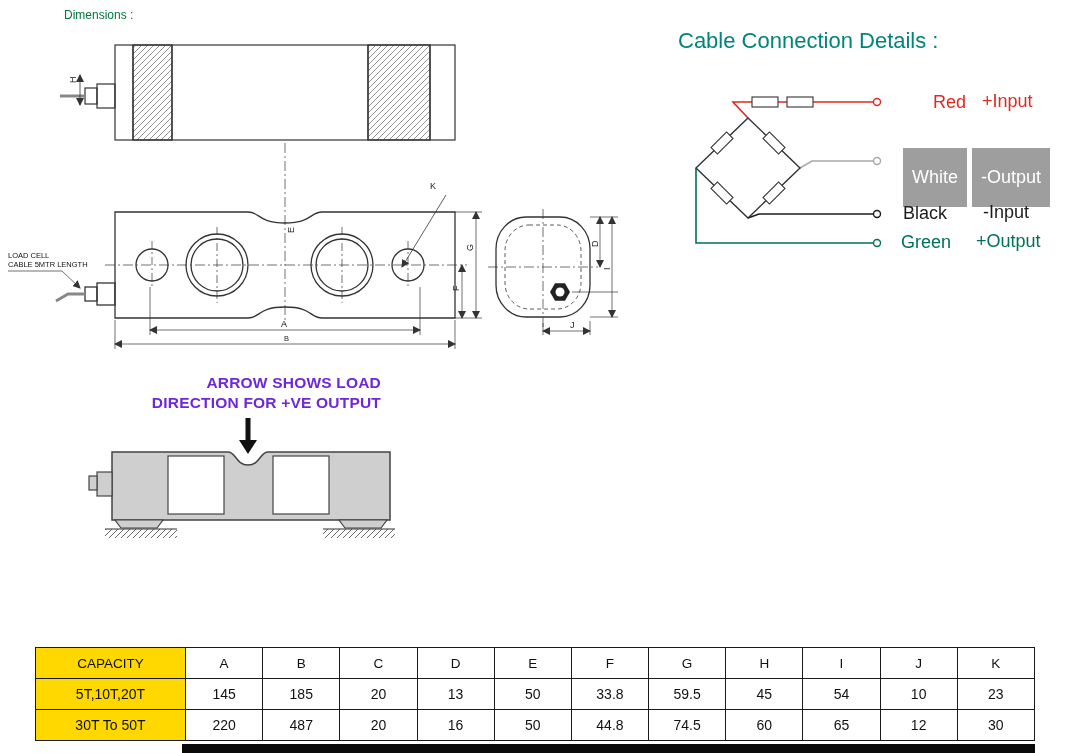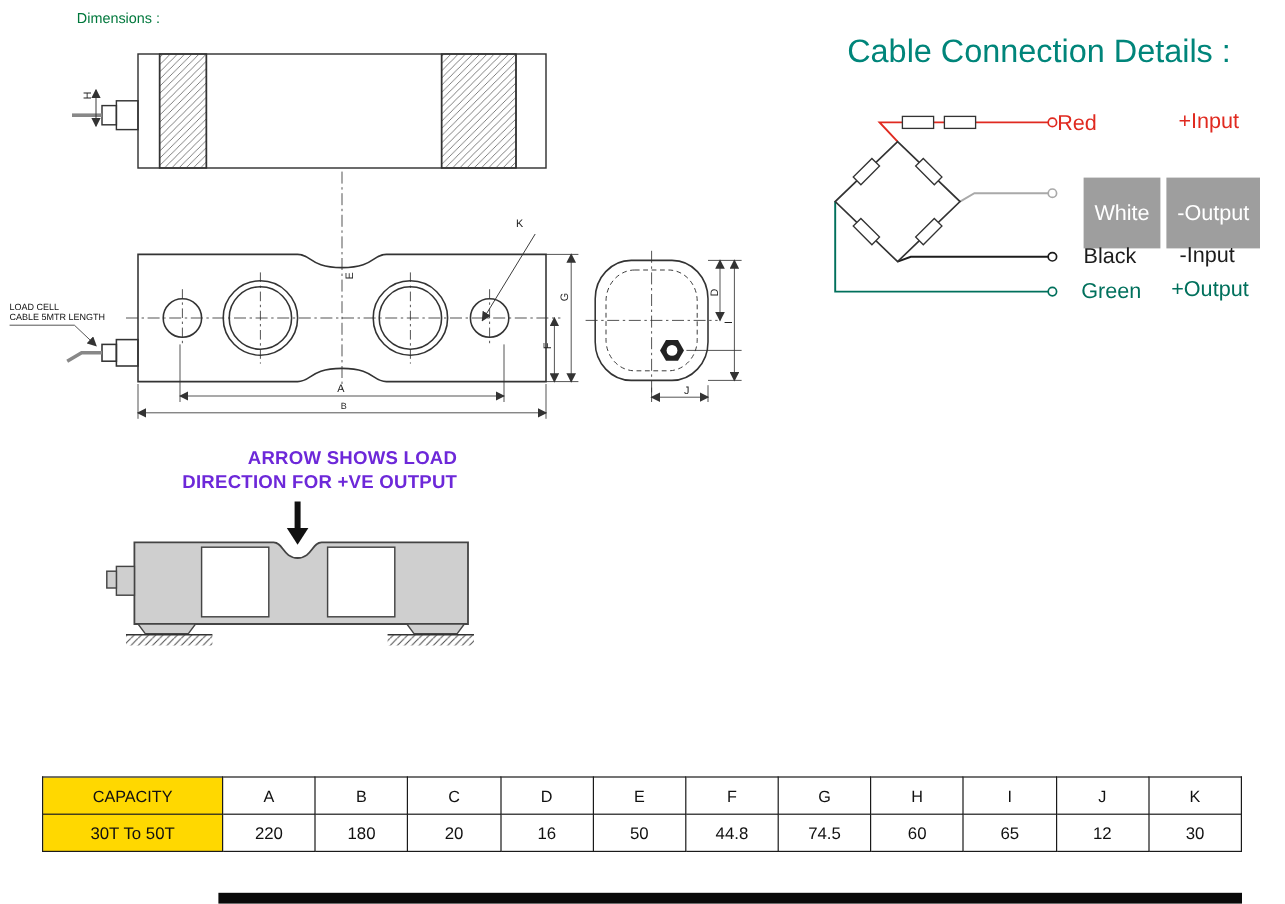--- a/index.html
+++ b/index.html
@@ -3,21 +3,21 @@
 <meta charset="utf-8">
 <style>
   *{margin:0;padding:0;box-sizing:border-box}
   html,body{background:#fff}
   body{
     width:1071px;height:753px;position:relative;overflow:hidden;
     font-family:"Liberation Sans",sans-serif;color:#111;
   }
   .abs{position:absolute}
   .title-dims{left:64px;top:8px;font-size:12px;color:#00783c}
-  .title-cable{left:706px;top:28px;font-size:27px;color:#00857a}
+  .title-cable{left:678px;top:28px;font-size:22px;color:#00857a}
 
   svg text{font-family:"Liberation Sans",sans-serif}
   .dim{font-size:9px;fill:#222}
   .dim-sm{font-size:7.5px;fill:#222}
   .note{font-size:7.5px;fill:#111}
 
   .wire-label{position:absolute;font-size:18px;white-space:nowrap}
   .w-red{color:#e02a20}
   .w-black{color:#1c1c1c}
   .w-green{color:#00705c}
@@ -160,21 +160,21 @@
     <rect x="103" y="113.5" width="22" height="9" transform="rotate(-45 114 118)"></rect>
     <rect x="51" y="113.5" width="22" height="9" transform="rotate(45 62 118)"></rect>
     <rect x="51" y="63.5" width="22" height="9" transform="rotate(-45 62 68)"></rect>
   </g>
   <circle cx="217" cy="27" r="3.5" fill="#fff" stroke="#e02a20" stroke-width="1.4"></circle>
   <circle cx="217" cy="86" r="3.5" fill="#fff" stroke="#a9a9a9" stroke-width="1.4"></circle>
   <circle cx="217" cy="139" r="3.5" fill="#fff" stroke="#1c1c1c" stroke-width="1.4"></circle>
   <circle cx="217" cy="168" r="3.5" fill="#fff" stroke="#00705c" stroke-width="1.4"></circle>
 </svg>
 
-<div class="wire-label w-red" style="left:881px;top:92px">Red</div>
+<div class="wire-label w-red" style="left:933px;top:92px">Red</div>
 <div class="wire-label w-red" style="left:982px;top:91px">+Input</div>
 <div class="wire-label" style="left:903px;top:148px"><span class="gray-box">White</span></div>
 <div class="wire-label" style="left:972px;top:148px"><span class="gray-box">-Output</span></div>
 <div class="wire-label w-black" style="left:903px;top:203px">Black</div>
 <div class="wire-label w-black" style="left:983px;top:202px">-Input</div>
 <div class="wire-label w-green" style="left:901px;top:232px">Green</div>
 <div class="wire-label w-green" style="left:976px;top:231px">+Output</div>
 
 <div class="load-note">
   <div>ARROW SHOWS LOAD</div>
@@ -234,23 +234,37 @@
       <th>F</th>
       <th>G</th>
       <th>H</th>
       <th>I</th>
       <th>J</th>
       <th>K</th>
     </tr>
   </thead>
   <tbody>
     <tr>
+      <td class="cap">5T,10T,20T</td>
+      <td>145</td>
+      <td>185</td>
+      <td>20</td>
+      <td>13</td>
+      <td>50</td>
+      <td>33.8</td>
+      <td>59.5</td>
+      <td>45</td>
+      <td>54</td>
+      <td>10</td>
+      <td>23</td>
+    </tr>
+    <tr>
       <td class="cap">30T To 50T</td>
       <td>220</td>
-      <td>180</td>
+      <td>487</td>
       <td>20</td>
       <td>16</td>
       <td>50</td>
       <td>44.8</td>
       <td>74.5</td>
       <td>60</td>
       <td>65</td>
       <td>12</td>
       <td>30</td>
     </tr>

